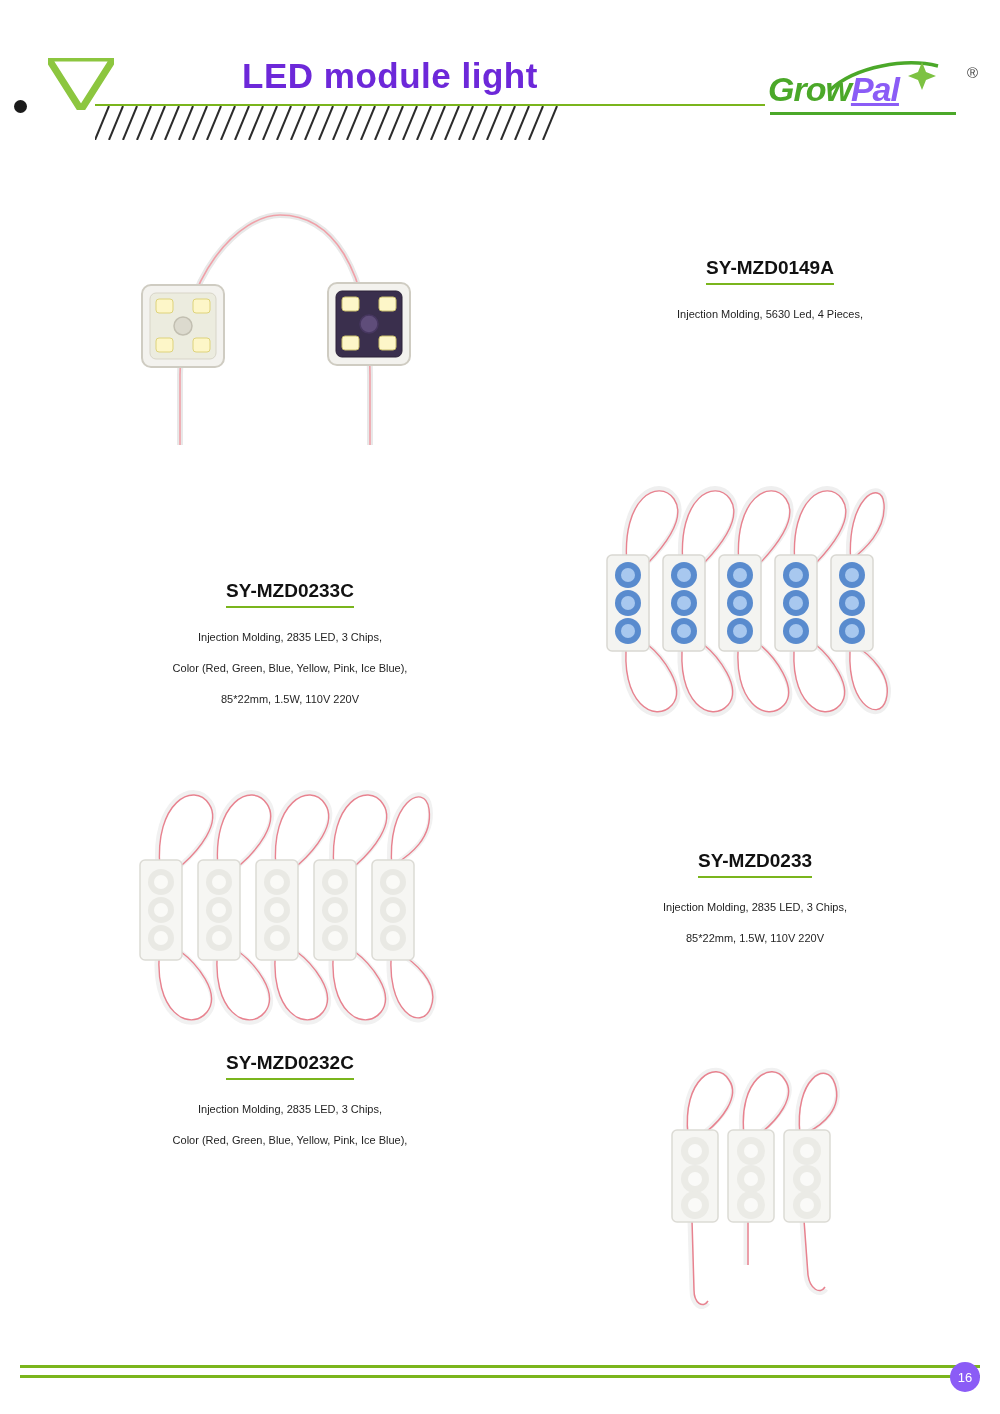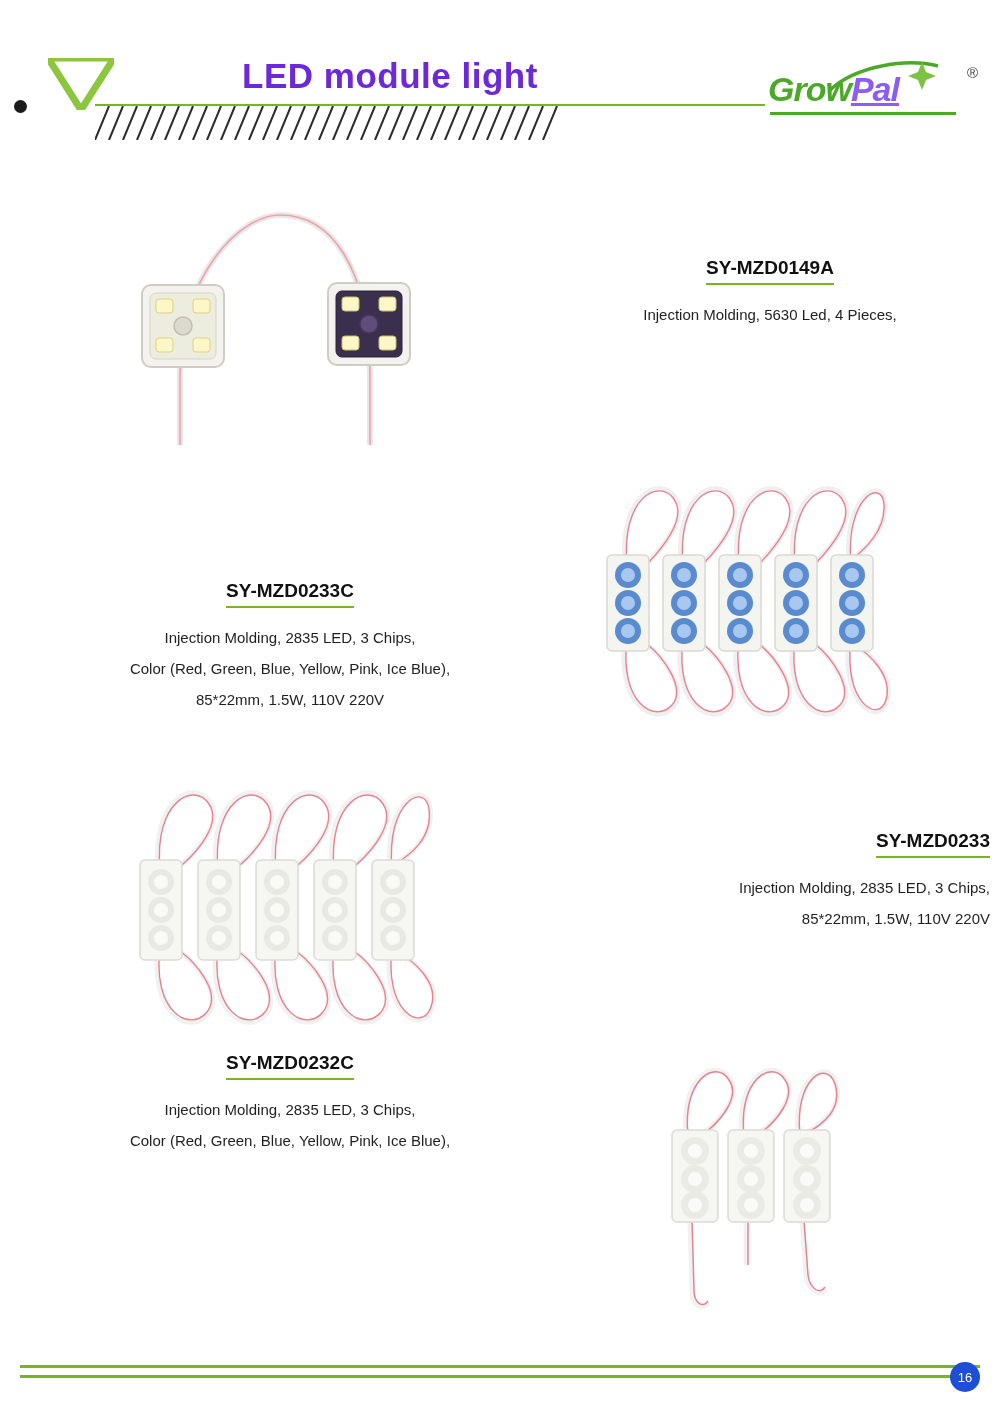--- a/index.html
+++ b/index.html
@@ -104,21 +104,21 @@
   .txt-title {
     font-size: 19px;
     font-weight: bold;
     color: #111;
     display: inline-block;
     padding-bottom: 4px;
     border-bottom: 2px solid #7ab51d;
     margin-bottom: 14px;
   }
   .txt-line {
-    font-size: 15px;
+    font-size: 11px;
     color: #1f1f1f;
     line-height: 31px;
     white-space: nowrap;
   }
 
   .img-block { position: absolute; }
 
   
   .footer-line1 {
     position: absolute;
@@ -130,21 +130,21 @@
     position: absolute;
     left: 20px; bottom: 36px;
     width: 960px; height: 3px;
     background: #7ab51d;
   }
   .page-badge {
     position: absolute;
     right: 20px; bottom: 22px;
     width: 30px; height: 30px;
     border-radius: 50%;
-    background: #1d4ed8;
+    background: #8b5cf6;
     color: #fff;
     font-size: 13px;
     display: flex;
     align-items: center;
     justify-content: center;
     margin-top: 43px;
   }
 </style>
 </head>
 <body>
@@ -409,21 +409,21 @@
       <circle cx="283" cy="122" r="13" fill="#e9e9e4"></circle>
         <circle cx="283" cy="122" r="7" fill="#fafaf7"></circle>
       <circle cx="283" cy="150" r="13" fill="#e9e9e4"></circle>
         <circle cx="283" cy="150" r="7" fill="#fafaf7"></circle>
       <circle cx="283" cy="178" r="13" fill="#e9e9e4"></circle>
         <circle cx="283" cy="178" r="7" fill="#fafaf7"></circle>
     </g>
   </svg>
 </div>
 
-<div class="txt-block" style="left:520px; top:830px; width:470px;text-align:right;">
+<div class="txt-block" style="left:520px; top:850px; width:470px;">
   <div class="txt-title">SY-MZD0233</div>
   <div class="txt-line">Injection Molding, 2835 LED, 3 Chips,</div>
   <div class="txt-line">85*22mm, 1.5W, 110V 220V</div>
 </div>
 
 <div class="txt-block" style="left:20px; top:1052px; width:540px;">
   <div class="txt-title">SY-MZD0232C</div>
   <div class="txt-line">Injection Molding, 2835 LED, 3 Chips,</div>
   <div class="txt-line">Color (Red, Green, Blue, Yellow, Pink, Ice Blue),</div>
 </div>

